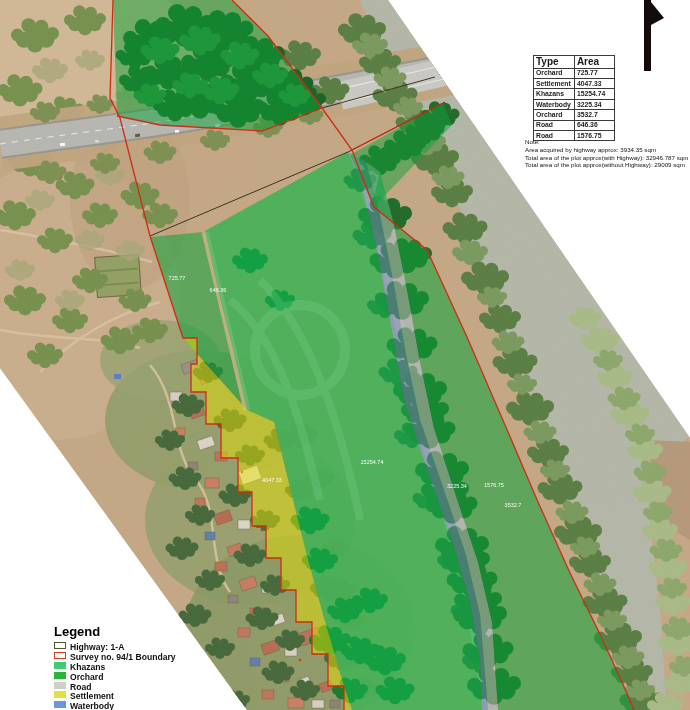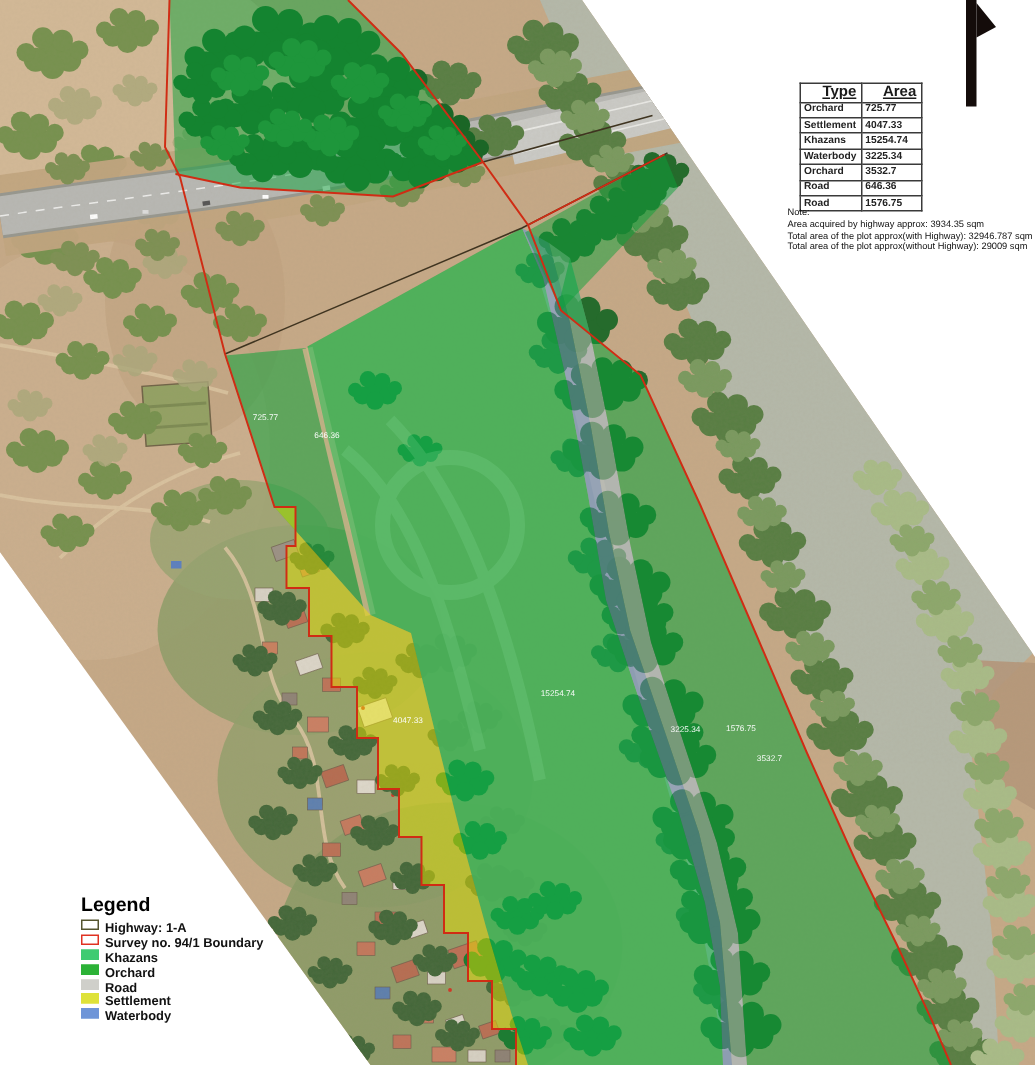--- a/index.html
+++ b/index.html
@@ -1,24 +1,24 @@
 <!DOCTYPE html>
 <html style="--boundary-red: #d02c14; --khazans: #0ec153; --orchard: #0da23a; --settlement: #e6df04; --waterbody: #7b98d4; --road-overlay: #c9c9c5; --map-label: #ffffff;"><head>
 <meta charset="utf-8">
 <style>
   html,body{margin:0;padding:0;background:#ffffff;}
   body{width:690px;height:710px;overflow:hidden;font-family:"Liberation Sans",sans-serif;}
   .stage{position:relative;width:690px;height:710px;}
   .stage > svg{position:absolute;left:0;top:0;}
   .maplabel{fill:var(--map-label,#fff);font-size:5.5px;font-family:"Liberation Sans",sans-serif;opacity:.95;}
   .area-table{position:absolute;left:533px;top:55px;border-collapse:collapse;background:#fff;}
-  .area-table th{font-size:10px;font-weight:bold;color:#1a1a1a;border:1.2px solid #3a3a3a;padding:0 3px 0 2px;text-align:right;min-width:34px;line-height:1.15;text-decoration:underline;}
+  .area-table th{font-size:10px;font-weight:bold;color:#1a1a1a;border:1.2px solid #3a3a3a;padding:0 3px 0 2px;text-align:left;min-width:34px;line-height:1.15;}
   .area-table td{font-size:6.8px;font-weight:bold;color:#222;border:1px solid #3a3a3a;padding:.8px 3px .8px 2px;line-height:1.15;white-space:nowrap;}
   .note{position:absolute;left:525px;top:138px;font-size:6.2px;color:#111;line-height:1.25;white-space:nowrap;}
-  .legend{position:absolute;left:54px;top:595px;}
+  .legend{position:absolute;left:54px;top:624px;}
   .legend-title{font-size:13px;font-weight:bold;color:#000;margin-bottom:3px;}
   .legend-item{display:flex;align-items:flex-start;height:9.9px;}
   .legend-swatch{width:12px;height:7px;margin-right:4px;border:1.2px solid transparent;box-sizing:border-box;flex:none;}
   .legend-label{font-size:8.6px;font-weight:bold;color:#111;white-space:nowrap;}
 </style>
 </head>
 <body>
 
 <div class="stage">
 

